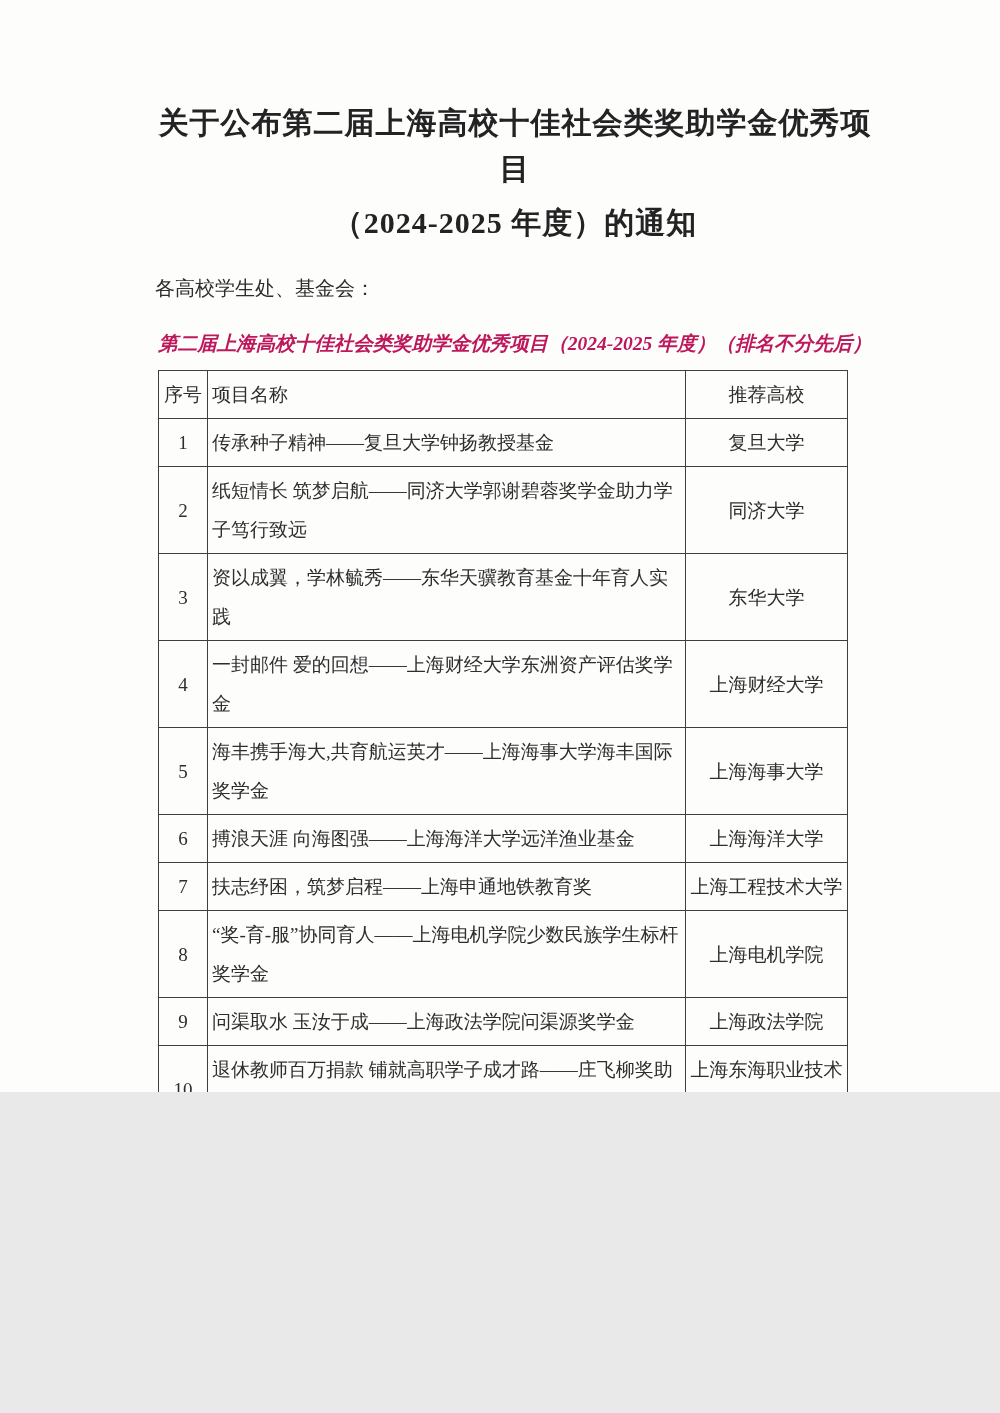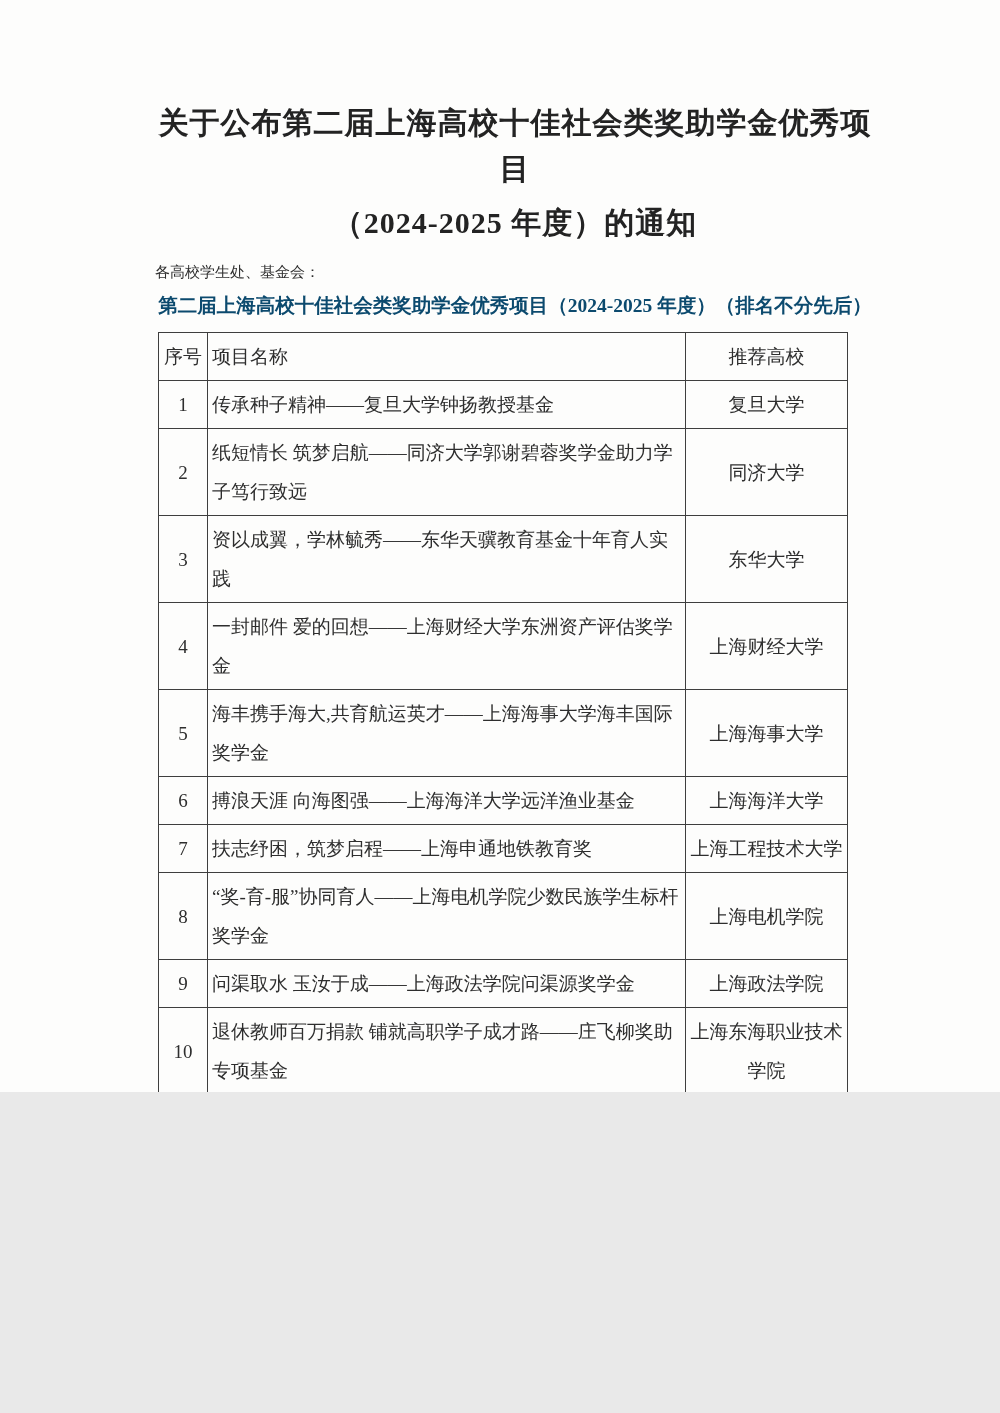--- a/index.html
+++ b/index.html
@@ -23,42 +23,43 @@
   .title-line {
     text-align: center;
     font-size: 30px;
     font-weight: 700;
     letter-spacing: 1px;
     line-height: 46px;
     color: #232323;
   }
   .title-line.second { margin-top: 8px; }
   .salutation {
-    margin-top: 10px;
-    font-size: 15px;
+    margin-top: 26px;
+    font-size: 20px;
     line-height: 32px;
   }
   .paragraph { margin-top: 12px; }
   .para-line {
     font-size: 22px;
     line-height: 53px;
     letter-spacing: 0.5px;
     text-align: justify;
     text-align-last: justify;
     white-space: normal;
   }
   .para-line.first { text-indent: 2em; }
   .para-line.last { text-align-last: left; }
   .table-caption {
-    margin-top: 4px;
+    margin-top: 26px;
     text-align: center;
     font-size: 19.5px;
     font-weight: 700;
     line-height: 28px;
-    color: #0c4a6e;
+    color: #be185d;
+    font-style: italic;
   }
   table.results {
     margin-top: 12px;
     margin-left: 3px;
     border-collapse: collapse;
     table-layout: fixed;
     width: 689px;
     font-size: 19px;
   }
   table.results col.c-no { width: 49px; }

